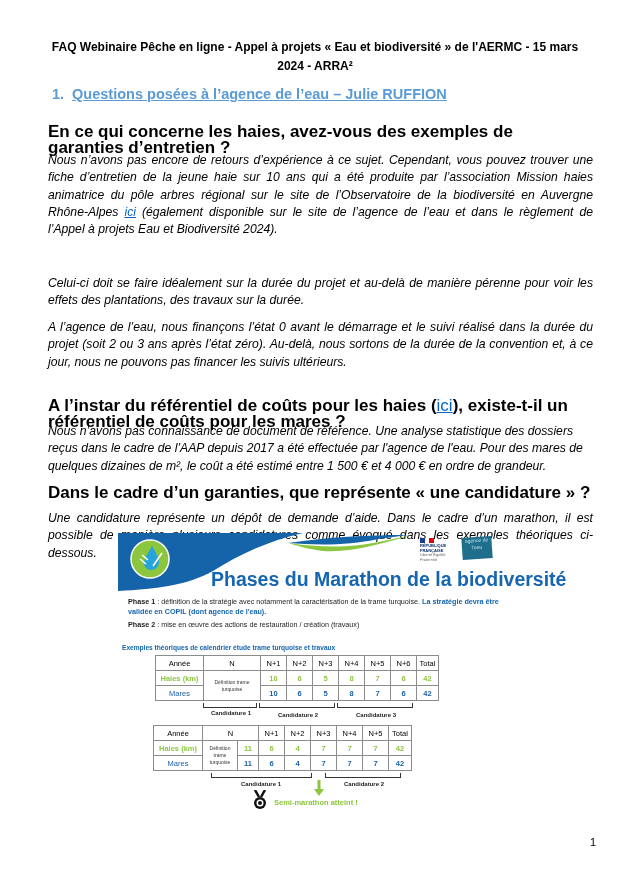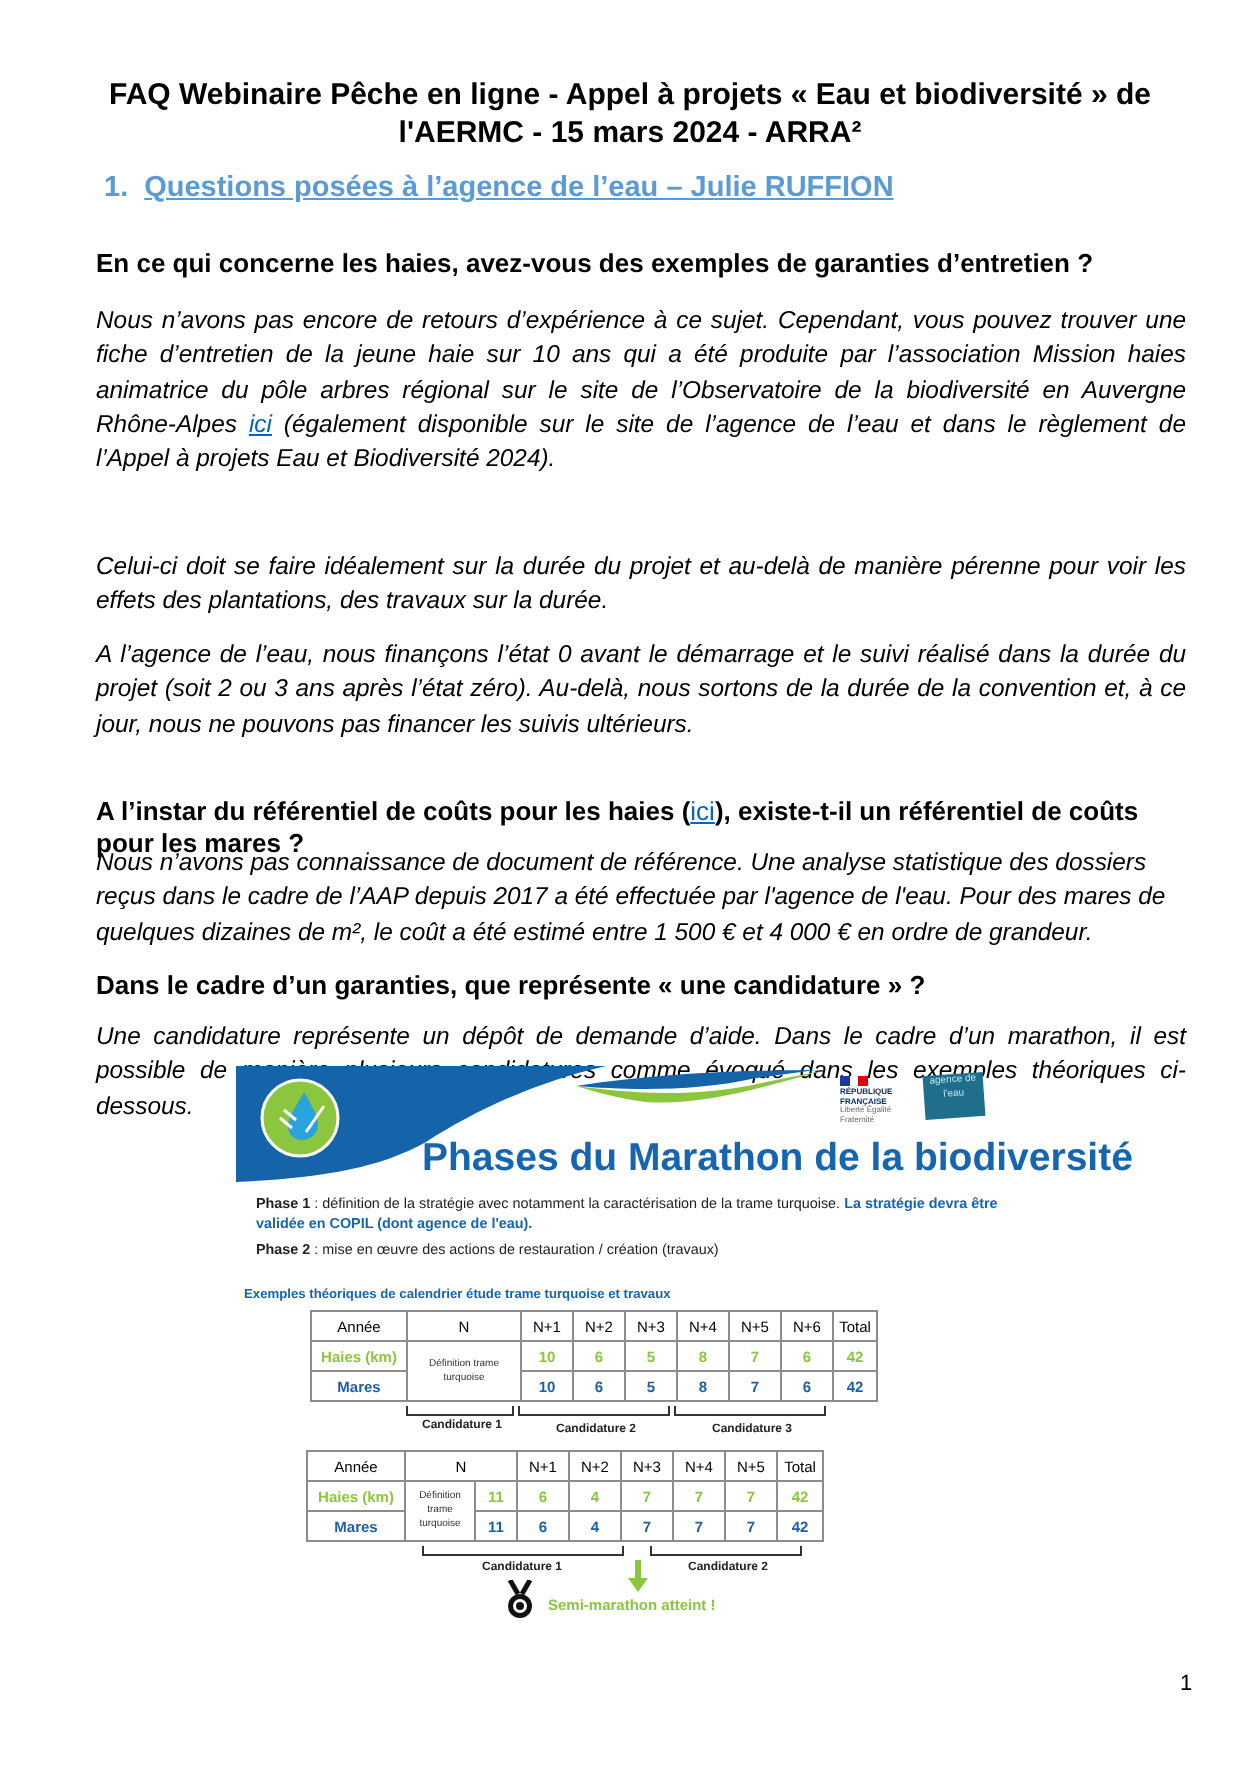--- a/index.html
+++ b/index.html
@@ -1,27 +1,27 @@
 <!DOCTYPE html>
 <html><head>
 <meta charset="utf-8">
 <style>
   html, body { margin: 0; padding: 0; background: #ffffff; }
   body { width: 630px; height: 895px; position: relative; overflow: hidden;
          font-family: "Liberation Sans", sans-serif; color: #000; }
   .page { position: absolute; left: 0; top: 0; width: 630px; height: 895px; }
 
   .doc-title { position: absolute; left: 40px; width: 550px; top: 38px;
-               text-align: center; font-weight: bold; font-size: 15px; line-height: 19px; }
+               text-align: center; font-weight: bold; font-size: 12px; line-height: 19px; }
   .section-heading { position: absolute; left: 52px; top: 86px; font-size: 14.5px; font-weight: bold;
                color: #5b9bd5; }
   .section-heading .num { margin-right: 8px; }
   .section-heading .txt { text-decoration: underline; }
 
-  .q { position: absolute; left: 48px; width: 545px; font-weight: bold; font-size: 13px; line-height: 16px; }
+  .q { position: absolute; left: 48px; width: 545px; font-weight: bold; font-size: 17px; line-height: 16px; }
   .a { position: absolute; left: 48px; width: 545px; font-style: italic; font-size: 12.2px; line-height: 17.3px;
        text-align: justify; }
   .a.left { text-align: left; font-style: italic; }
   .link { color: #0563c1; text-decoration: underline; margin-top: 11px; }
 
   
   .infographic { position: absolute; left: 118px; top: 533px; width: 395px; height: 285px; }
   .ig-header { position: absolute; left: 0; top: 0; width: 395px; height: 60px; }
   .ig-title { position: absolute; left: 93px; top: 35px; font-size: 19.5px; font-weight: bold; color: #1565b0;
               white-space: nowrap; }
@@ -31,21 +31,21 @@
   .ig-agence { position: absolute; left: 344px; top: 4px; width: 30px; height: 22px; background: #1f6e8c;
                color: #bfe6f0; font-size: 5px; text-align: center; line-height: 7px; transform: rotate(-4deg); }
   .ig-phase { position: absolute; left: 10px; font-size: 7.2px; line-height: 10px; color: #222; width: 380px; }
   .ig-phase b { font-weight: bold; }
   .ig-phase .blue { color: #1565b0; font-weight: bold; }
   .ig-ex-title { position: absolute; left: 4px; top: 111px; font-size: 6.6px; font-weight: bold; color: #1565b0; }
 
   table.cal { position: absolute; border-collapse: collapse; font-size: 7.5px; }
   table.cal td { border: 1px solid #8c8c8c; text-align: center; height: 14px; padding: 0; }
   table.cal td.lbl-g { color: #8cc63f; font-weight: bold; }
-  table.cal td.lbl-b { color: #1f5fa8; font-weight: bold; }
+  table.cal td.lbl-b { color: #1f5fa8; font-weight: normal; }
   table.cal td.g { color: #8cc63f; font-weight: bold; }
   table.cal td.b { color: #1f5fa8; font-weight: bold; }
   table.cal td.def { font-size: 5px; line-height: 7px; color: #333; }
   .t1 { left: 37px; top: 122px; }
   .t2 { left: 35px; top: 192px; }
 
   .bracket { position: absolute; height: 4px; border: 1.5px solid #333; border-top: none; }
   .cand { position: absolute; font-size: 6px; font-weight: bold; color: #222; text-align: center; }
   .arrow { position: absolute; left: 196px; top: 247px; width: 10px; height: 16px; }
   .medal { position: absolute; left: 135px; top: 257px; width: 14px; height: 20px; }

